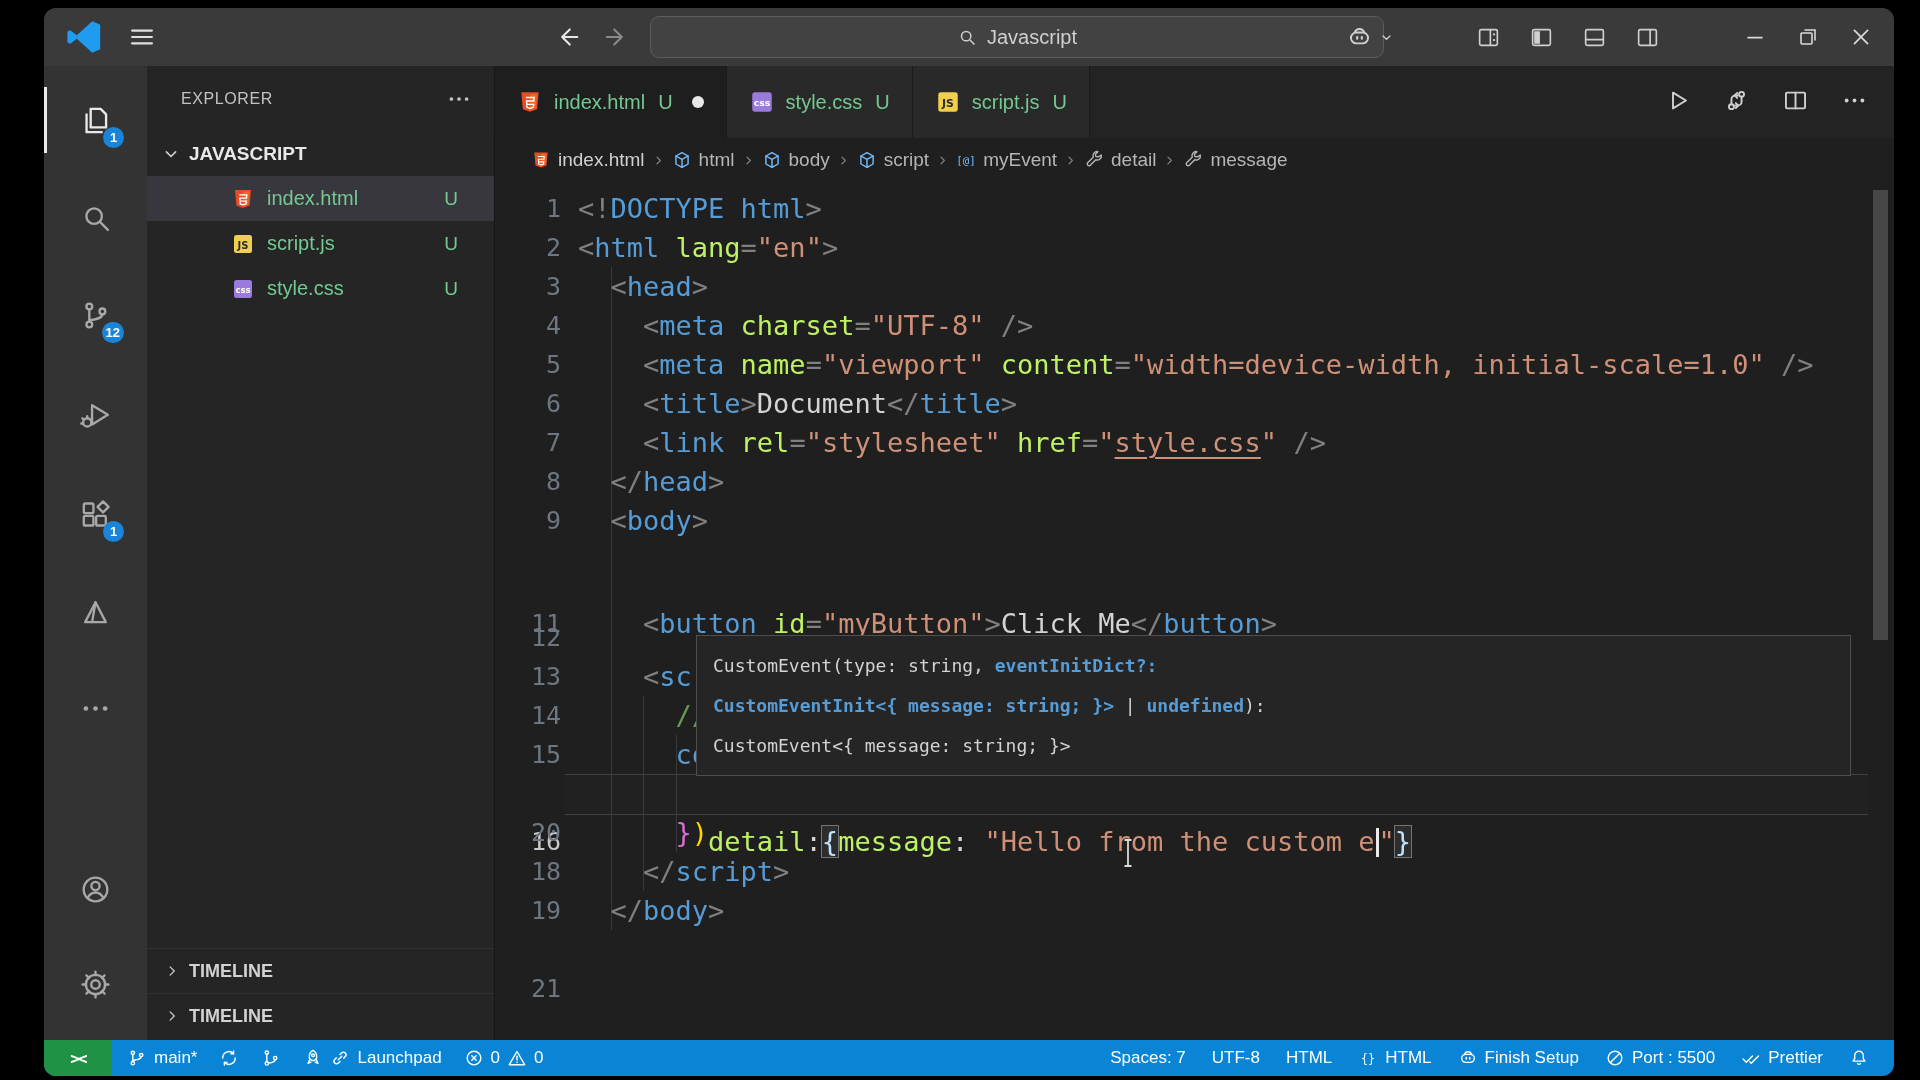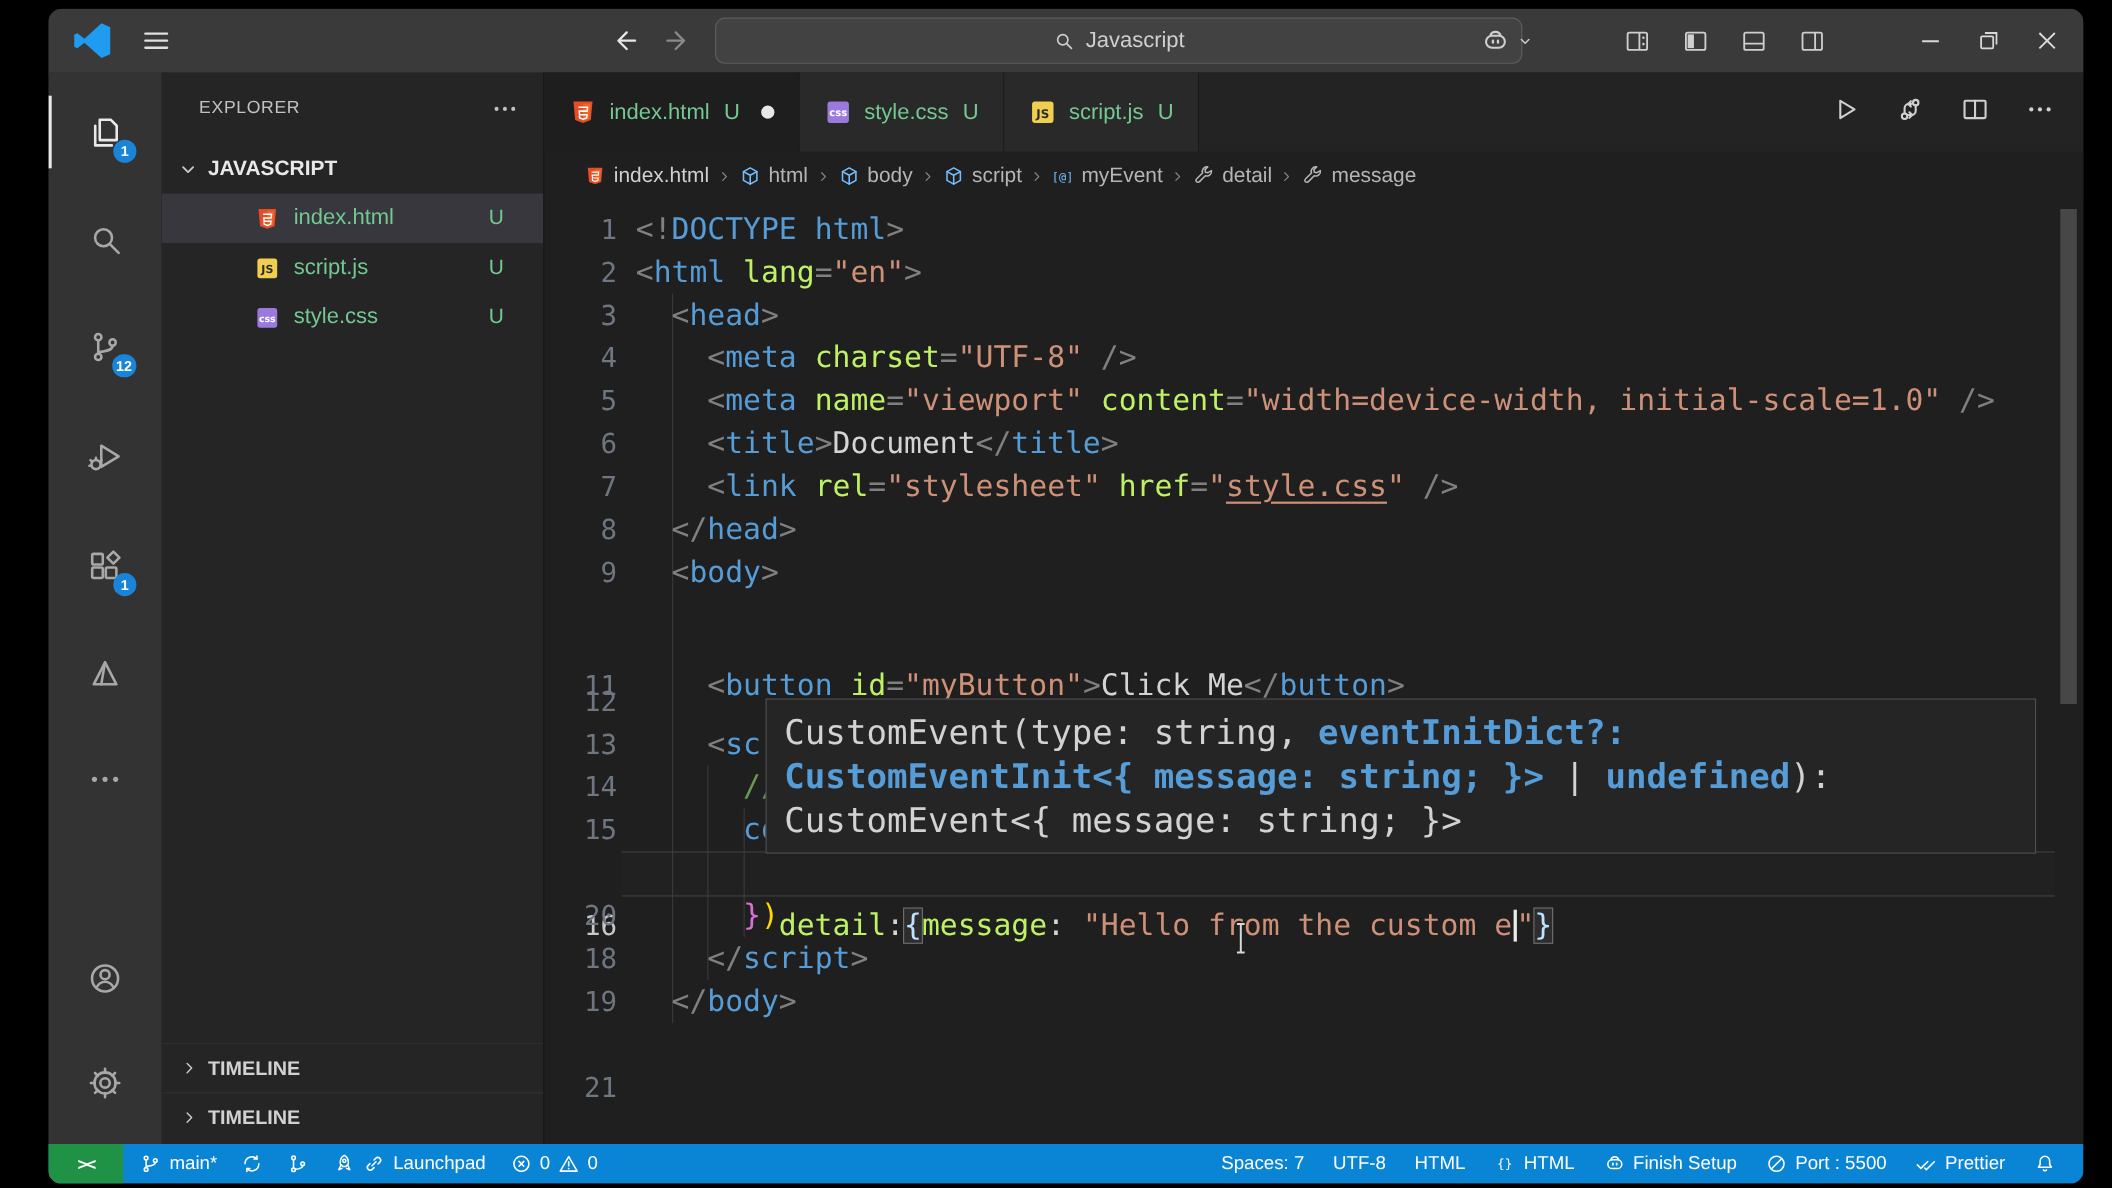--- a/index.html
+++ b/index.html
@@ -81,21 +81,21 @@
   .tk-punct{color:#808080;} .tk-tag{color:#569cd6;} .tk-attr{color:#bef264;}
   .tk-str{color:#ce9178;} .tk-strl{color:#ce9178;text-decoration:underline;text-underline-offset:5px;}
   .tk-text{color:#d4d4d4;} .tk-com{color:#6a9955;} .tk-kw{color:#569cd6;} .tk-var{color:#9cdcfe;}
   .tk-gold{color:#ffd700;} .tk-pink{color:#da70d6;}
   .tk-box{color:#bfe3ff;outline:1px solid #747474;background:rgba(120,120,120,.16);}
   .tk-cur{display:inline-block;width:3px;height:29px;background:#eaeaea;vertical-align:-6px;margin-left:1px;}
 
   
   #tooltip{position:absolute;left:201px;top:569px;width:1155px;height:141px;background:#252526;
            border:1px solid #4f4f52;box-sizing:border-box;padding:10px 16px;z-index:5;
-           font-family:"DejaVu Sans Mono",monospace;font-size:31px;}
+           font-family:"DejaVu Sans Mono",monospace;font-size:18px;}
   .tt-line{height:40px;line-height:40px;white-space:pre;}
   .tt-plain{color:#d2d2d2;} .tt-active{color:#569cd6;font-weight:bold;}
 
   
   #scrollbar{position:absolute;right:6px;top:124px;width:15px;height:450px;background:#474747;z-index:6;}
   #ibeam{position:absolute;left:621px;top:771px;z-index:7;color:#d9d9d9;}
 
   
   #statusbar{position:absolute;left:0;right:0;bottom:0;height:36px;background:#0a84d4;display:flex;
              align-items:center;color:#fff;font-size:17px;}

